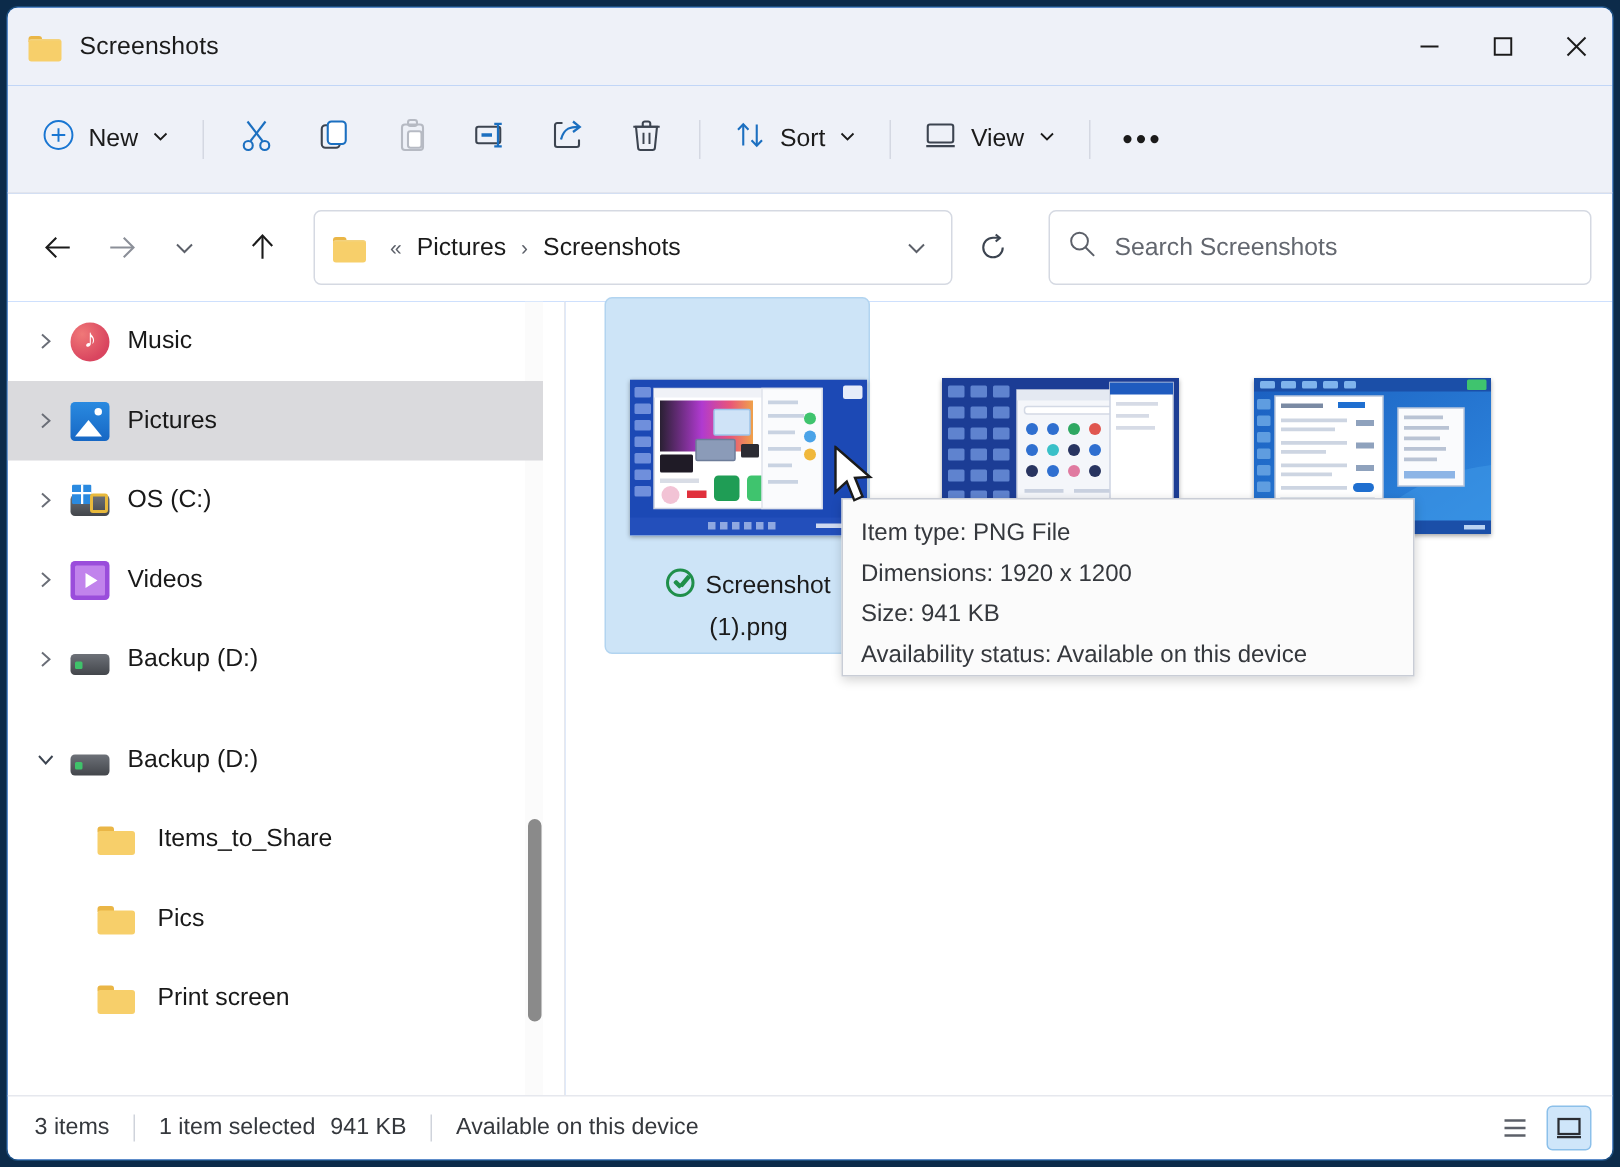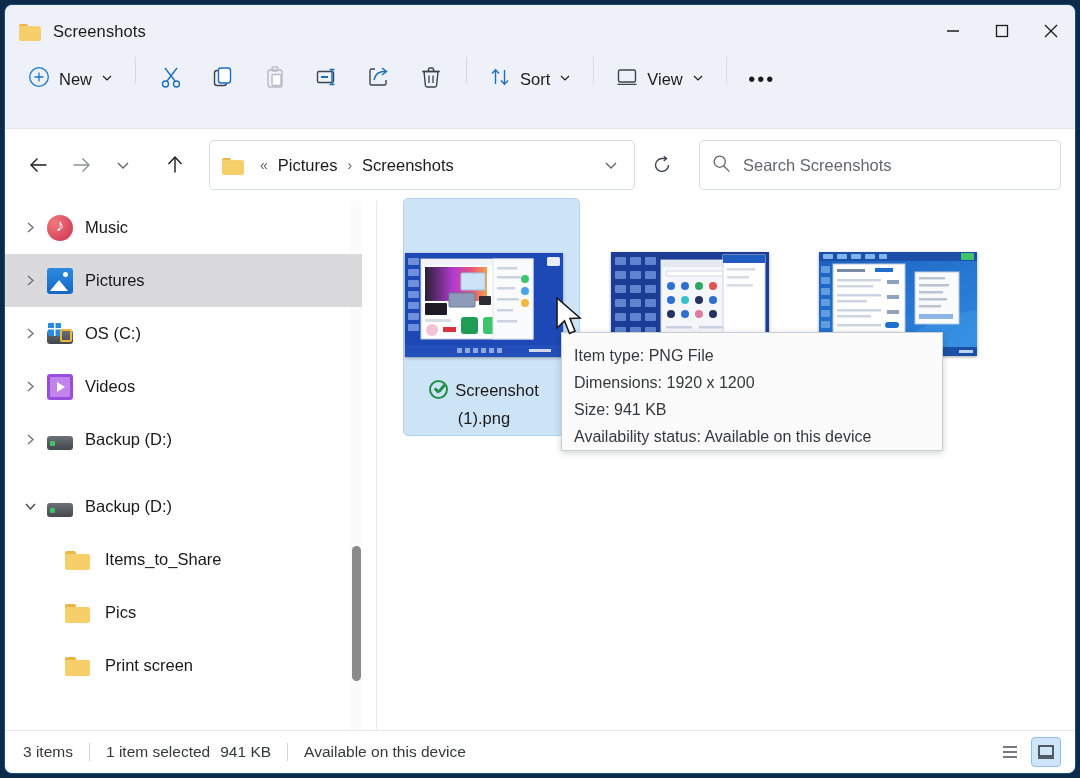--- a/index.html
+++ b/index.html
@@ -41,21 +41,21 @@
   }
   #win-title { font-size: 16.5px; color: #1b1b1b; letter-spacing: .1px; }
   #wincontrols { position:absolute; right:0; top:0; height:52px; display:flex; }
   .wc { width: 49px; height: 52px; display:flex; align-items:center; justify-content:center; }
   .wc svg { display:block; }
 
   
   #cmdbar {
     height: 72px; min-height:72px;
     background:#eef1f8;
-    display:flex; align-items:flex-start;
+    display:flex; align-items:center;
     padding-left: 10px;
     border-bottom: 1px solid #e2e5ee;
     position: relative;
   }
   .cbtn {
     height: 44px; display:flex; align-items:center; gap: 9px;
     padding: 0 13px; border-radius: 5px; cursor: default;
   }
   .cbtn .lbl { font-size: 16.5px; color:#1b1b1b; }
   .iconbtn { width: 52px; justify-content:center; padding:0; }
@@ -155,21 +155,21 @@
      background:#f7cf6a;border-radius:2px;}
 
   
   #sb-track { position:absolute; right:14px; top:0; bottom:0; width:12px; background:#fbfbfb; }
   #sb-thumb { position:absolute; right:15px; width:9px; background:#8a8a8a; border-radius:5px; }
 
   
   #content { flex:1 1 auto; background:#fff; position:relative; }
   .file-item {
     position:absolute; width: 177px; height: 238px;
-    display:flex; flex-direction:column; align-items:flex-start;
+    display:flex; flex-direction:column; align-items:flex-end;
     border-radius: 5px;
     padding-top: 4px;
   }
   .file-item.selected { background:#cde4f7; border:1px solid #b2d4f0; }
   .thumb-wrap {
     width: 160px; height: 118px; margin-top: 43px;
     display:flex; align-items:center; justify-content:center;
   }
   .thumb { box-shadow: 0 1px 3px rgba(0,0,0,.35); }
   .fname {

